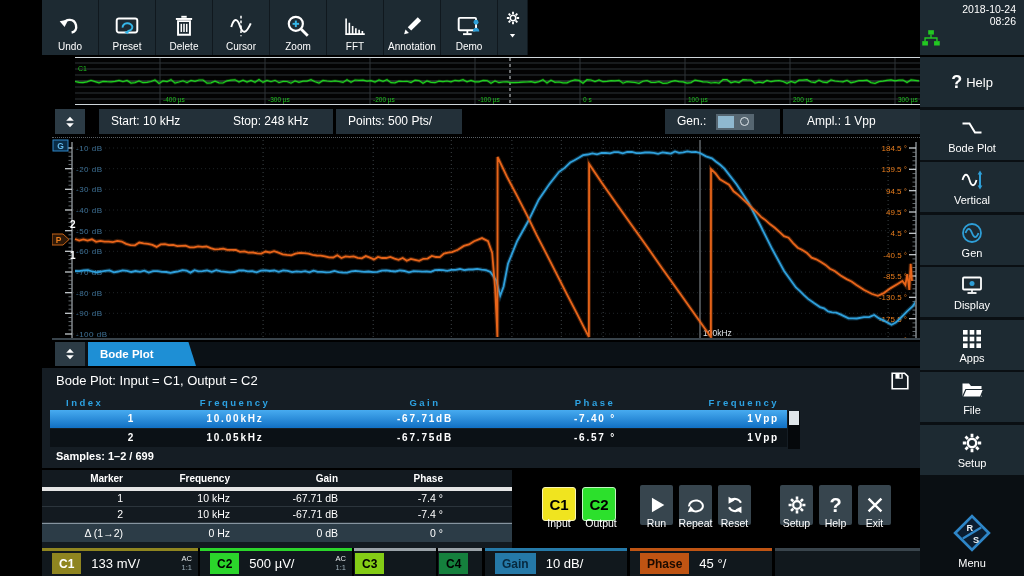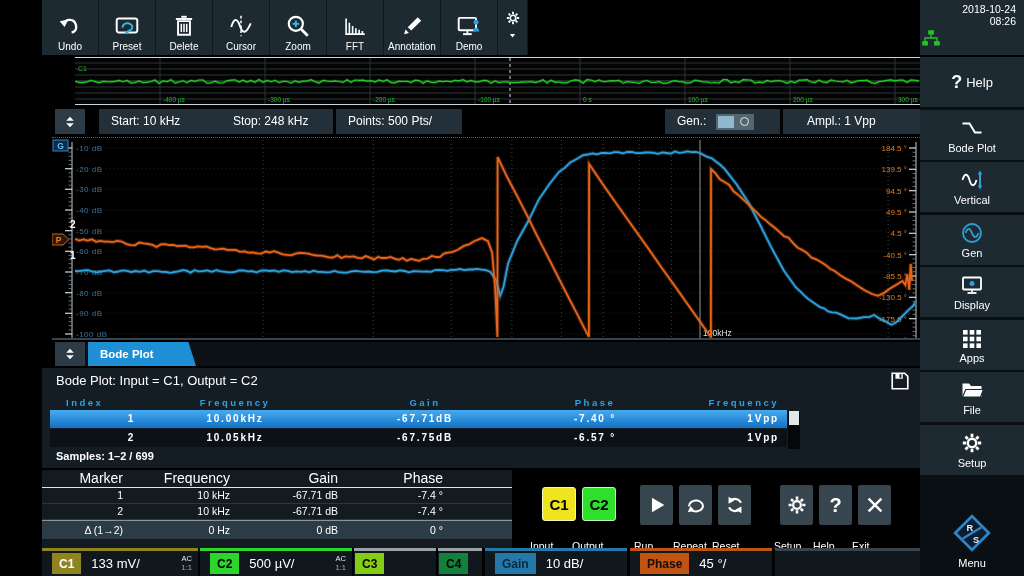--- a/index.html
+++ b/index.html
@@ -75,30 +75,30 @@
   .h-left{padding-left:16px;} .h-center{text-align:center;} .h-right{text-align:right;padding-right:8px;}
   .c-idx{text-align:right;padding-right:5px;} .c-freq,.c-gain,.c-phase{text-align:center;}
   .c-amp{text-align:right;padding-right:8px;}
   .res-scroll{position:absolute;left:746px;top:43px;width:12px;height:38px;background:#05080b;}
   .res-thumb{position:absolute;top:0;left:1px;width:10px;height:14px;background:#dfe5e9;}
   .samples{position:absolute;left:14px;top:82px;font-size:11px;font-weight:bold;}
 
   
   .markers{position:absolute;left:42px;top:470px;width:470px;height:78px;background:#131a20;}
   .mk-head,.mk-row{display:grid;grid-template-columns:95px 107px 108px 105px;}
-  .mk-head{height:17px;line-height:17px;font-size:14px;font-weight:normal;border-bottom:1px solid #e5e5e5;}
+  .mk-head{height:17px;line-height:17px;font-size:10px;font-weight:bold;border-bottom:4px solid #e5e5e5;}
   .mk-head div,.mk-row div{text-align:right;padding-right:14px;}
   .mk-row{height:15px;line-height:15px;font-size:10.5px;border-bottom:1px solid #2c353c;}
   .mk-row.mk-delta{height:18px;line-height:18px;background:#2c3c47;border-top:1px solid #8795a0;border-bottom:none;}
 
   
   .controls{position:absolute;left:530px;top:485px;width:392px;height:62px;}
   .chan-btn{position:absolute;top:2px;width:34px;height:34px;border-radius:3px;color:#000;font-weight:bold;
             font-size:15px;display:flex;align-items:center;justify-content:center;box-sizing:border-box;}
-  .ctl-lbl{position:absolute;top:55px;font-size:10.5px;color:#fff;text-align:left;}
+  .ctl-lbl{position:absolute;top:32px;font-size:10.5px;color:#fff;text-align:center;}
   .act-btn{position:absolute;top:0;width:33px;height:40px;background:#37454e;border-radius:2px;
            display:flex;align-items:center;justify-content:center;}
   .act-btn .icn{width:22px;height:22px;}
   .act-btn .q{font-size:20px;font-weight:bold;color:#fff;}
 
   
   .chanbar{position:absolute;left:42px;top:548px;width:878px;height:28px;}
   .cb-sec{position:absolute;top:0;height:28px;background:#11181d;border-top:3px solid #39444c;
           box-sizing:border-box;display:flex;align-items:center;}
   .cb-tag{height:21px;padding:0 7px;display:flex;align-items:center;font-weight:bold;font-size:12px;

